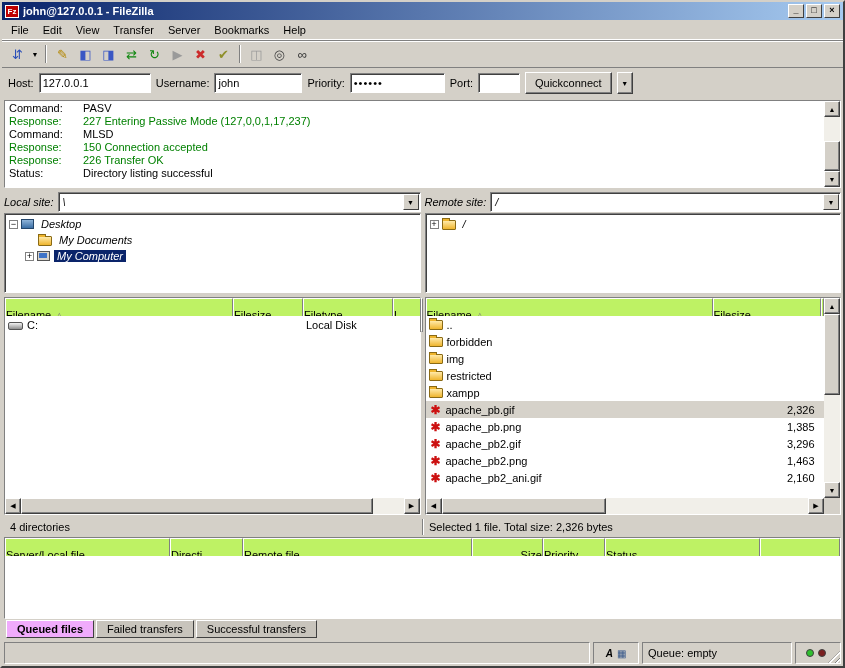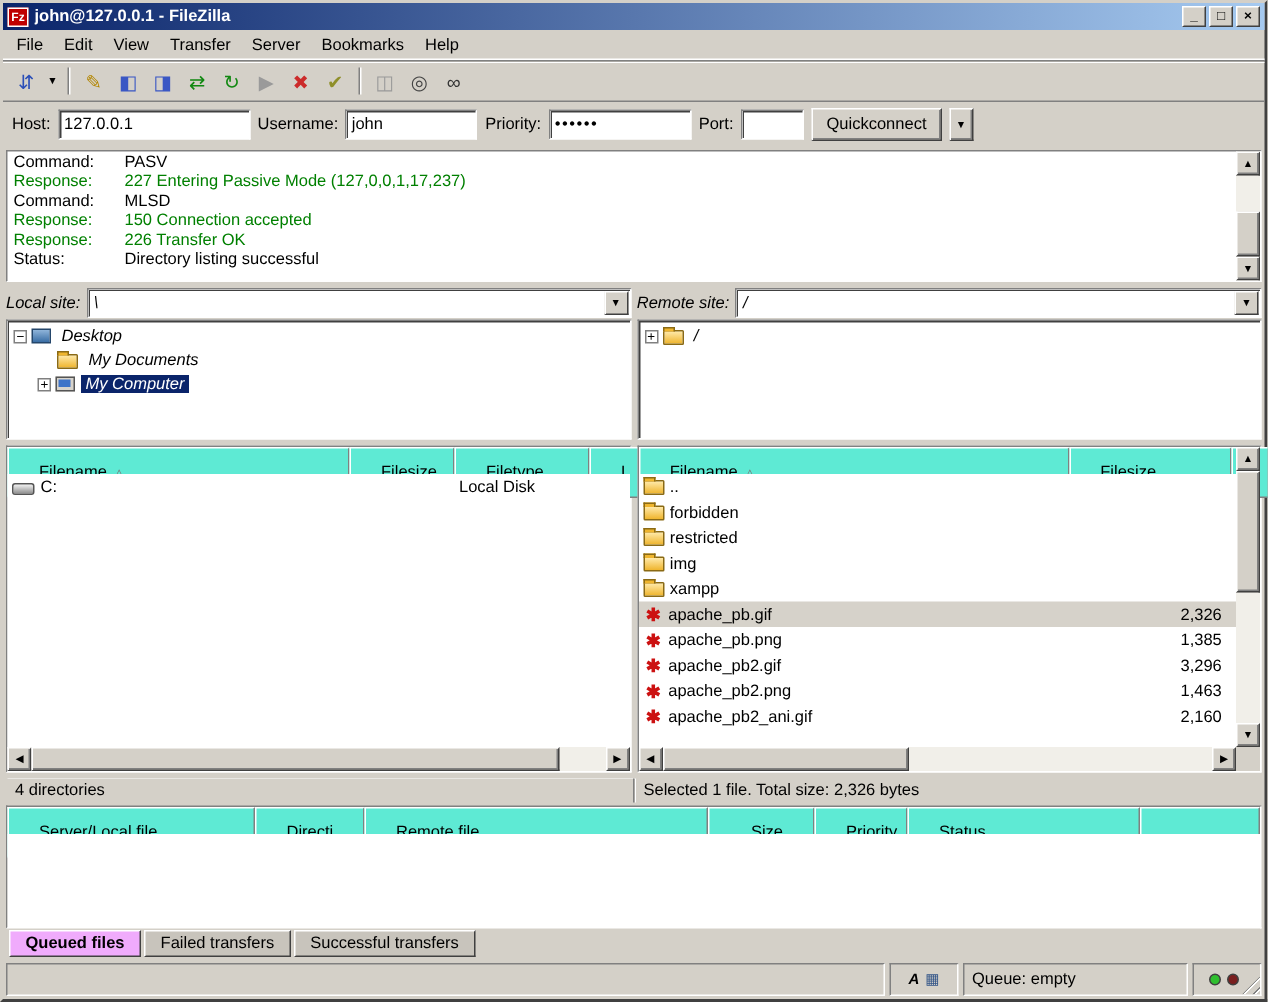--- a/index.html
+++ b/index.html
@@ -19,21 +19,21 @@
   .menu-item { padding:2px 7px; }
   .toolbar { height:28px; flex:none; display:flex; align-items:center; padding-left:4px; border-top:1px solid #808080; border-bottom:1px solid #808080; box-shadow:0 1px 0 #fff inset; }
   .tb-btn { width:23px; height:22px; display:flex; align-items:center; justify-content:center; font-size:13px; }
   .tb-drop { width:12px; height:22px; display:flex; align-items:center; justify-content:center; font-size:7px; color:#000; }
   .tb-sep { width:2px; height:18px; border-left:1px solid #808080; border-right:1px solid #fff; margin:0 4px; }
 
   
   .quickbar { height:30px; flex:none; display:flex; align-items:center; gap:5px; padding:0 6px; }
   .qlabel { white-space:nowrap;text-align:right; }
   .qinput { height:20px; border:1px solid; border-color:#808080 #fff #fff #808080; box-shadow:inset 1px 1px 0 #404040; background:#fff; font-family:"Liberation Sans",sans-serif; font-size:11px; padding:0 3px; }
-  .host { width:128px; } .user { width:88px; } .pass { width:95px; letter-spacing:1px; } .port { width:42px; }
+  .host { width:112px; } .user { width:88px; } .pass { width:95px; letter-spacing:1px; } .port { width:42px; }
   .qc-btn { height:22px; background:#d4d0c8; border:1px solid; border-color:#fff #404040 #404040 #fff; box-shadow:inset -1px -1px 0 #808080; font-family:"Liberation Sans",sans-serif; font-size:11px; padding:0 9px; }
   .qc-drop { width:16px; height:22px; background:#d4d0c8; border:1px solid; border-color:#fff #404040 #404040 #fff; box-shadow:inset -1px -1px 0 #808080; font-size:7px; }
 
   
   .log { height:88px; flex:none; margin:2px 2px 0; background:#fff; border:1px solid; border-color:#808080 #fff #fff #808080; position:relative; overflow:hidden; }
   .log-lines { margin-right:17px; padding-top:1px; }
   .log-line { display:flex; height:13px; line-height:13px; white-space:nowrap; }
   .log-label { width:78px; padding-left:4px; flex:none; }
 
   
@@ -70,21 +70,21 @@
   .ic-computer::before { content:""; position:absolute; left:1px; top:1px; right:2px; bottom:2px; background:#3f74c8; }
   .ic-disk { width:15px; height:8px; background:linear-gradient(#f2f2f2,#8f8f8f); border:1px solid #555; border-radius:2px; margin-top:2px; }
   .ic-image { color:#cc1111; font-size:12px; line-height:12px; width:14px; text-align:center; margin-right:3px; flex:none; font-weight:bold; display:inline-block; }
 
   
   .files { flex:1; display:flex; gap:4px; margin:4px 2px 0; min-height:0; }
   .file-pane { flex:1; display:flex; flex-direction:column; min-width:0; border:1px solid; border-color:#808080 #fff #fff #808080; background:#fff; }
   .fp-main { flex:1; display:flex; min-height:0; }
   .fp-content { flex:1; display:flex; flex-direction:column; min-width:0; }
   .fl-header { height:18px; flex:none; display:flex; background:#d4d0c8; }
-  .fh-cell { height:34px; display:flex; align-items:center; padding:0 20px; background:#5eead4; border:1px solid; border-color:#fff #808080 #808080 #fff; overflow:hidden; white-space:nowrap; flex:none; }
+  .fh-cell { height:34px; display:flex; align-items:center; padding:0 0; background:#bef264; border:1px solid; border-color:#fff #808080 #808080 #fff; overflow:hidden; white-space:nowrap; flex:none; }
   .sort-arrow { font-size:8px; color:#777; margin-left:5px; }
   .fl-body { flex:1; background:#fff; overflow:hidden; }
   .fl-row { height:17px; display:flex; align-items:center; white-space:nowrap; }
   .fl-row.selected { background:#d6d2ca; }
   .fl-cell { display:flex; align-items:center; overflow:hidden; padding-left:3px; height:17px; flex:none; }
   .fl-cell.num { justify-content:flex-end; padding-right:6px; }
 
   
   .statusrow { height:18px; flex:none; display:flex; margin:2px 2px 0; align-items:flex-end; }
   .sr-cell { flex:1; padding:0 6px; border-right:1px solid #808080; box-shadow:1px 0 0 #fff; height:16px; line-height:16px; overflow:hidden; white-space:nowrap; }
@@ -329,30 +329,30 @@
                   <span class="ic ic-folder"></span>
                   <span>forbidden</span>
                 </div>
                 <div class="fl-cell num" style="width: 108px;">
                   <span></span>
                 </div>
               </div>
               <div class="fl-row">
                 <div class="fl-cell" style="width: 287px;">
                   <span class="ic ic-folder"></span>
+                  <span>img</span>
+                </div>
+                <div class="fl-cell num" style="width: 108px;">
+                  <span></span>
+                </div>
+              </div>
+              <div class="fl-row">
+                <div class="fl-cell" style="width: 287px;">
+                  <span class="ic ic-folder"></span>
                   <span>restricted</span>
-                </div>
-                <div class="fl-cell num" style="width: 108px;">
-                  <span></span>
-                </div>
-              </div>
-              <div class="fl-row">
-                <div class="fl-cell" style="width: 287px;">
-                  <span class="ic ic-folder"></span>
-                  <span>img</span>
                 </div>
                 <div class="fl-cell num" style="width: 108px;">
                   <span></span>
                 </div>
               </div>
               <div class="fl-row">
                 <div class="fl-cell" style="width: 287px;">
                   <span class="ic ic-folder"></span>
                   <span>xampp</span>
                 </div>

